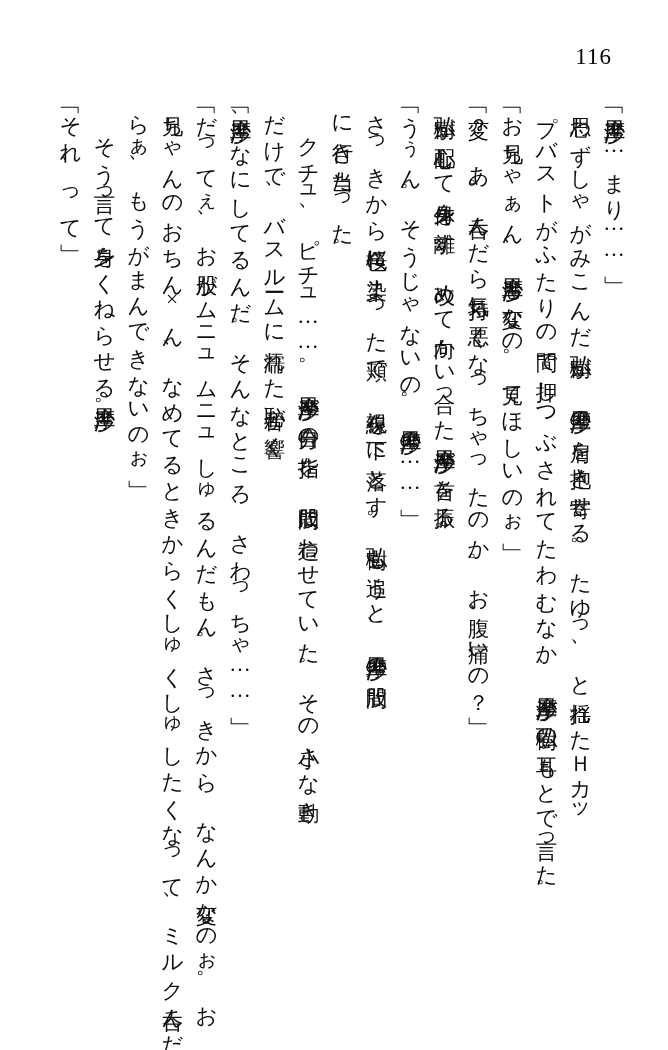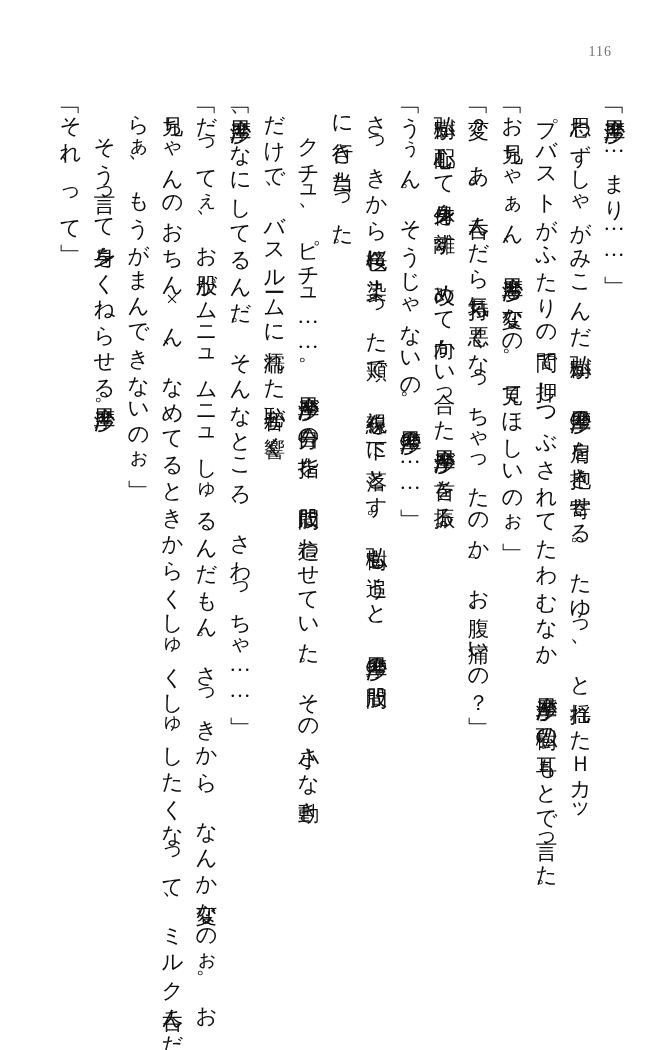--- a/index.html
+++ b/index.html
@@ -13,24 +13,24 @@
     height: 1050px;
     background: #ffffff;
     overflow: hidden;
     font-family: "Liberation Serif", "DejaVu Serif", serif;
     color: #1a1a1a;
   }
   #page-number {
     position: absolute;
     top: 44px;
     right: 56px;
-    font-size: 14px;
+    font-size: 23px;
     font-family: "Liberation Serif", "DejaVu Serif", serif;
     letter-spacing: 1px;
-    color: #737373;
+    color: #000000;
   }
   #body-text {
     position: absolute;
     top: 100px;
     right: 44px;
     left: 36px;
     bottom: 26px;
     display: flex;
     flex-direction: row-reverse;
     align-items: flex-start;

